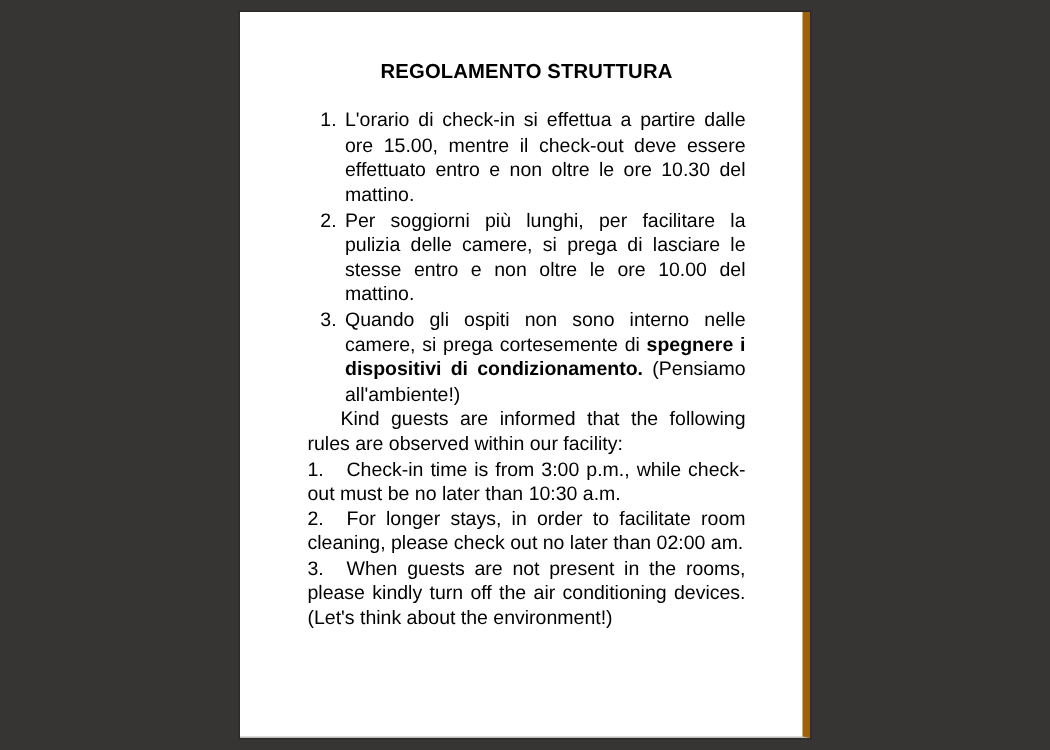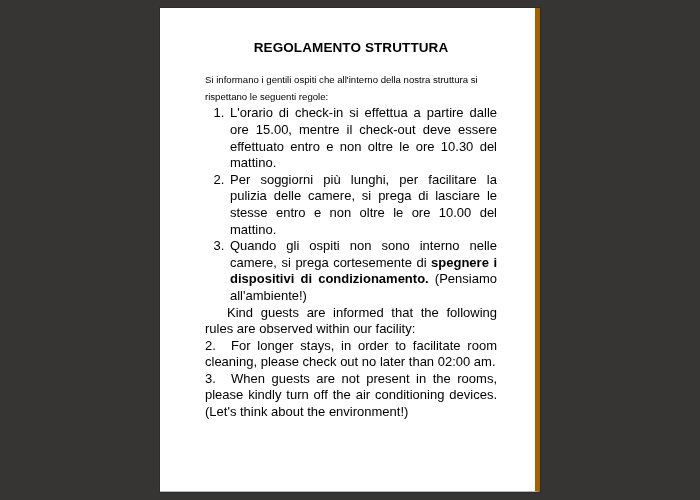--- a/index.html
+++ b/index.html
@@ -96,39 +96,41 @@
 </style>
 </head>
 <body>
 
 <div class="viewport">
   <div class="page">
     <div class="page-inner">
 
       <h1 class="doc-title">REGOLAMENTO STRUTTURA</h1>
 
-      <p class="para-it">Si informano i gentili ospiti che all'interno della nostra struttura si rispettano le seguenti regole:</p>
 
       <ol class="list-it">
         <li>
           <span>L'orario di check-in si effettua a partire dalle ore 15.00, mentre il check-out deve essere effettuato entro e non oltre le ore 10.30 del mattino.</span>
         </li>
         <li>
           <span>Per soggiorni più lunghi, per facilitare la pulizia delle camere, si prega di lasciare le stesse entro e non oltre le ore 10.00 del mattino.</span>
         </li>
         <li>
           <span>Quando gli ospiti non sono interno nelle camere, si prega cortesemente di </span><b>spegnere i dispositivi di condizionamento.</b><span> (Pensiamo all'ambiente!)</span>
         </li>
       </ol>
 
 
       <div class="en-block">
         <p class="en-intro">Kind guests are informed that the following rules are observed within our facility:</p>
 
         <p class="en-item">
+          <span class="en-num">1.</span><span>Check-in time is from 3:00 p.m., while check-out must be no later than 10:30 a.m.</span>
+        </p>
+        <p class="en-item">
           <span class="en-num">2.</span><span>For longer stays, in order to facilitate room cleaning, please check out no later than 02:00 am.</span>
         </p>
         <p class="en-item">
           <span class="en-num">3.</span><span>When guests are not present in the rooms, please kindly turn off the air conditioning devices. (Let's think about the environment!)</span>
         </p>
       </div>
 
     </div>
   </div>
 </div>

